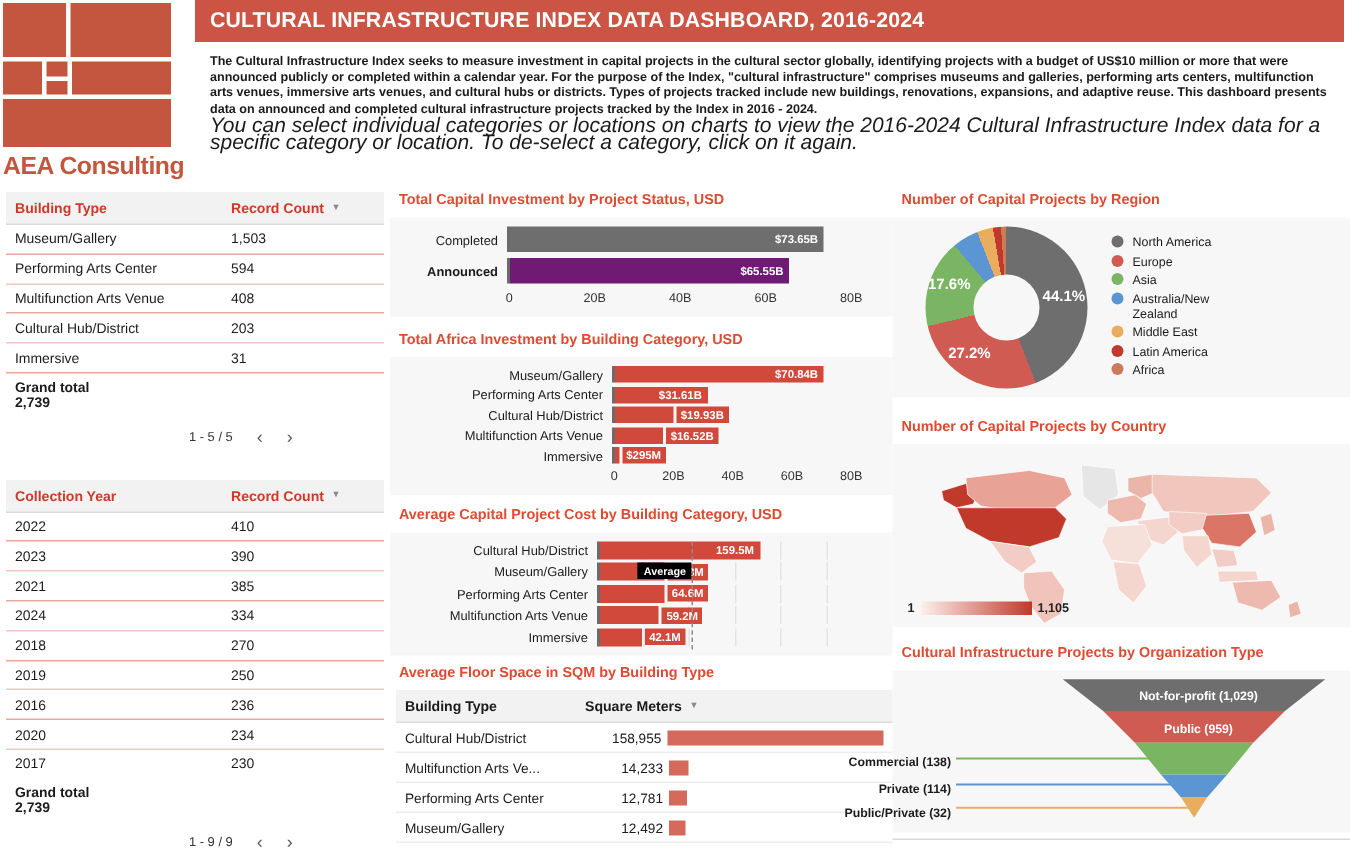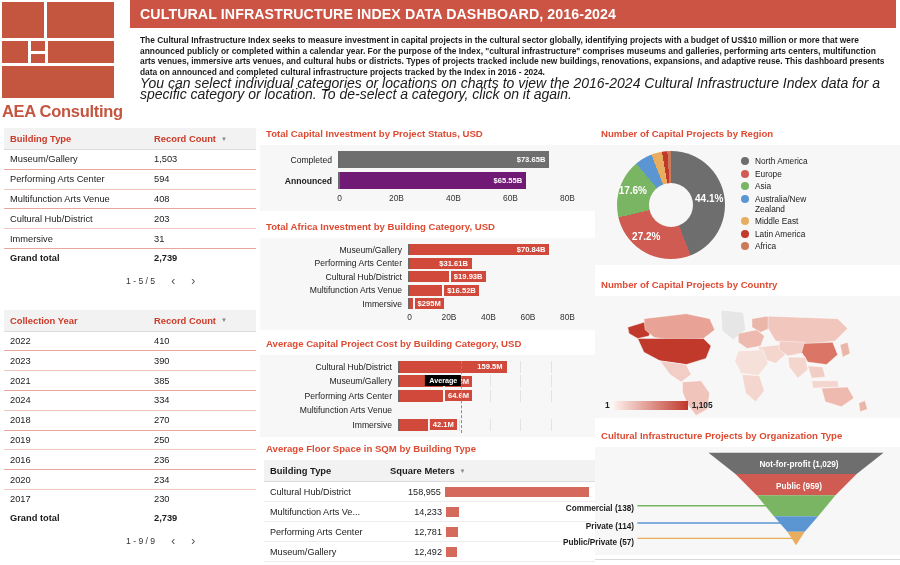--- a/index.html
+++ b/index.html
@@ -60,21 +60,21 @@
   .tbl-head .c1 { flex: 1; }
   .tbl-head .c2 { width: 96px; display: flex; align-items: center; gap: 5px;}
   .sort-caret { font-size: 6px; color: #888; }
   .tbl-row {
     display: flex; font-size: 9.3px; color: #1b1b1b;
     padding: 4.4px 6px; border-bottom: 1px solid #e8a79c;
   }
   .tbl-row.alt { border-bottom: 1px solid #f0c7bf; }
   .tbl-row .c1 { flex: 1; }
   .tbl-row .c2 { width: 96px; }
-  .tbl-row.total { font-weight: bold; border-bottom: none; }
+  .tbl-row.total { font-weight: bold; border-bottom: none; flex-direction: column; }
   .pager {
     display: flex; align-items: center; justify-content: flex-start;
     font-size: 8.6px; color: #333; padding: 6px 0 0 122px; gap: 16px;
   }
   .pager .arrow { color: #555; font-size: 12px; }
 
   
   .chart-title {
     color: #dd4b33; font-weight: bold; font-size: 9.6px;
     padding: 0 0 6px 6px;
@@ -434,20 +434,31 @@
                   <div class="gridline" style="left: 122.182px;"></div>
                   <div class="gridline" style="left: 152.727px;"></div>
                   <div class="yaxis-line"></div>
                   <div class="hbar-fill" style="width: 43.4112px; background: rgb(209, 73, 58); margin-left: 1.5px;">
                     <span class="hbar-val" style="color: rgb(255, 255, 255); position: absolute; left: 45.4112px; background: rgb(209, 73, 58); padding: 1px 3px;">64.6M</span>
                   </div>
                 </div>
               </div>
               <div class="hbar-row" style="height: 12px; margin-bottom: 2.5px;">
                 <div class="hbar-label" style="width: 130px;">Multifunction Arts Venue</div>
+                <div class="hbar-track">
+                  <div class="gridline" style="left: 30.5455px;"></div>
+                  <div class="gridline" style="left: 61.0909px;"></div>
+                  <div class="gridline" style="left: 91.6364px;"></div>
+                  <div class="gridline" style="left: 122.182px;"></div>
+                  <div class="gridline" style="left: 152.727px;"></div>
+                  <div class="yaxis-line"></div>
+                  <div class="hbar-fill" style="width: 39.7824px; background: rgb(209, 73, 58); margin-left: 1.5px;">
+                    <span class="hbar-val" style="color: rgb(255, 255, 255); position: absolute; left: 41.7824px; background: rgb(209, 73, 58); padding: 1px 3px;">59.2M</span>
+                  </div>
+                </div>
               </div>
               <div class="hbar-row" style="height: 12px; margin-bottom: 2.5px;">
                 <div class="hbar-label" style="width: 130px;">Immersive</div>
                 <div class="hbar-track">
                   <div class="gridline" style="left: 30.5455px;"></div>
                   <div class="gridline" style="left: 61.0909px;"></div>
                   <div class="gridline" style="left: 91.6364px;"></div>
                   <div class="gridline" style="left: 122.182px;"></div>
                   <div class="gridline" style="left: 152.727px;"></div>
                   <div class="yaxis-line"></div>
@@ -614,19 +625,19 @@
             <polygon points="176,70 222,70 208,86 190,86" fill="#5b96d2"></polygon>
             <polygon points="190,86 208,86 199,100 Z" fill="#e8ad5e"></polygon>
             <line x1="34" y1="59" x2="168" y2="59" stroke="#7ab563" stroke-width="1.4"></line>
             <line x1="34" y1="77" x2="186" y2="77" stroke="#5b96d2" stroke-width="1.4"></line>
             <line x1="34" y1="93" x2="196" y2="93" stroke="#e8ad5e" stroke-width="1.4"></line>
           </svg>
           <div class="funnel-lbl" style="left:204px;top:17px">Not-for-profit (1,029)</div>
           <div class="funnel-lbl" style="left:204px;top:39px">Public (959)</div>
           <div class="funnel-ext" style="right:266px;top:61px">Commercial (138)</div>
           <div class="funnel-ext" style="right:266px;top:79px">Private (114)</div>
-          <div class="funnel-ext" style="right:266px;top:95px">Public/Private (57)</div>
+          <div class="funnel-ext" style="right:266px;top:95px">Public/Private (32)</div>
         </div>
         <div class="divider-line" style="margin-top:4px"></div>
       </div>
     </div>
   </div>
 </div>
 
 </body></html>

